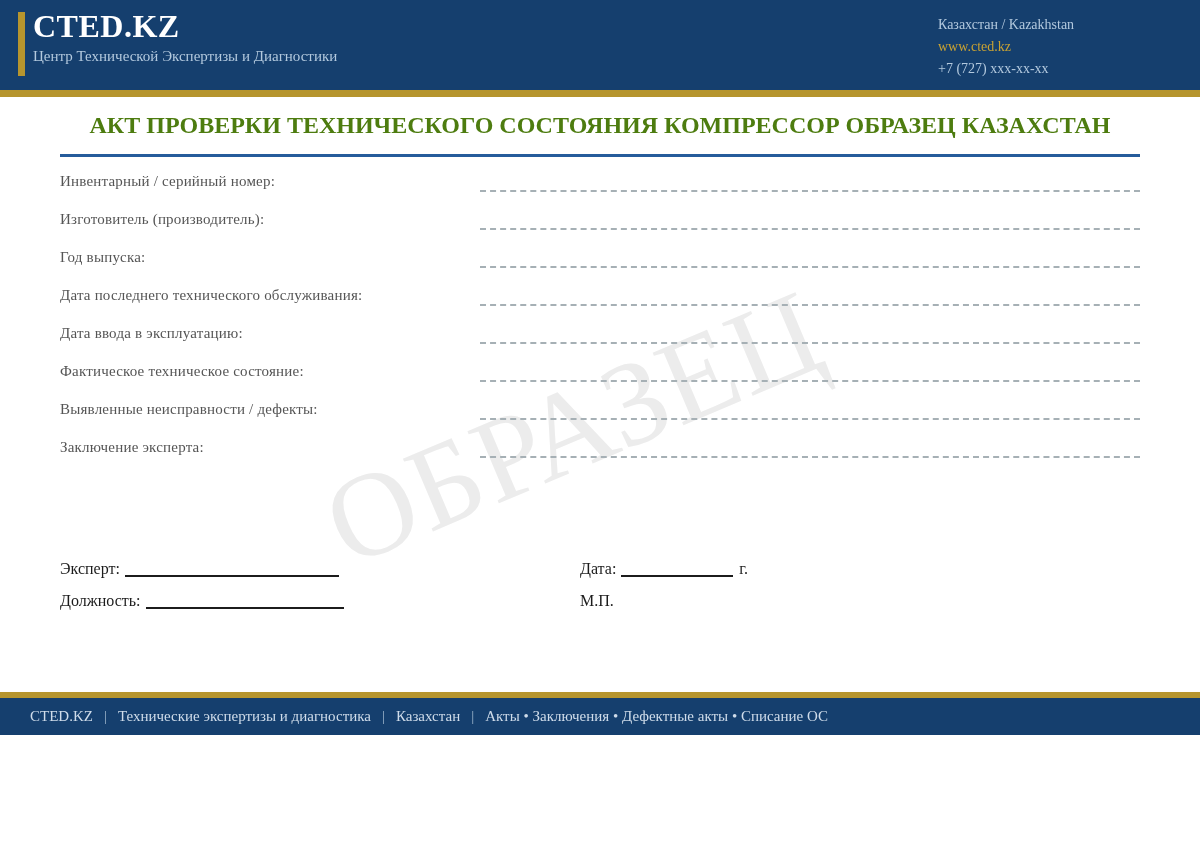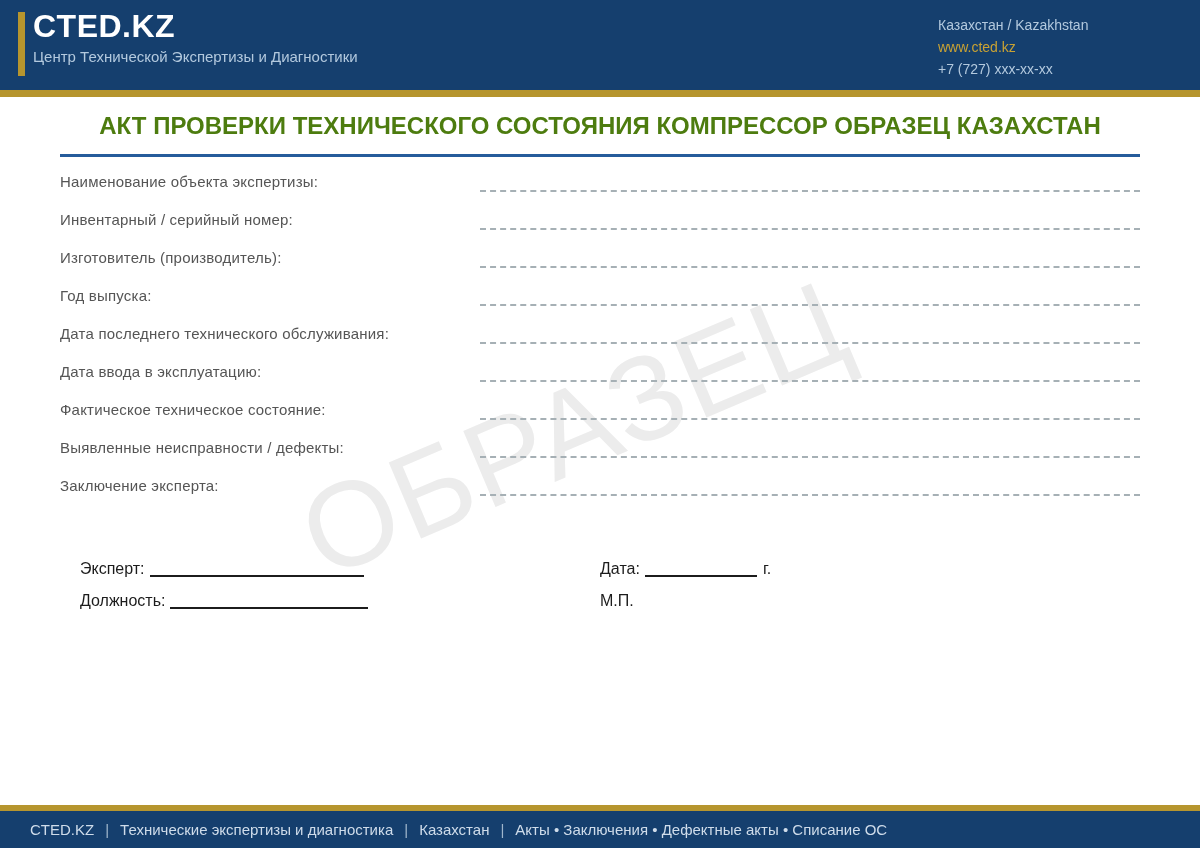--- a/index.html
+++ b/index.html
@@ -1,20 +1,20 @@
 <!DOCTYPE html>
 <html><head>
 <meta charset="utf-8">
 <style>
   * { margin:0; padding:0; box-sizing:border-box; }
   html,body { background:#ffffff; }
   .page {
-    position:relative; width:1200px; height:848px; margin:0 auto;
+    position:relative; width:1200px; height:735px; margin:0 auto;
     background:#ffffff; overflow:hidden;
-    font-family:Liberation Sans, sans-serif;
+    font-family:Liberation Serif, serif;
   }
 
   
   .header {
     position:absolute; top:0; left:0; right:0; height:97px;
     background:#153f6e; border-bottom:7px solid #b6952e;
   }
   .accent-bar {
     position:absolute; left:18px; top:12px; width:7px; height:64px;
     background:#b6952e;
@@ -61,21 +61,21 @@
     font-size:15px; color:#555555; letter-spacing:0.2px;
   }
   .fill-line {
     position:absolute; left:420px; right:0; top:10px; height:12px;
     border-bottom:2px dashed #a6b0b5;
   }
 
   
   .signature { position:absolute; top:560px; left:60px; width:1080px; z-index:2;
     font-size:16px; color:#1c1c1c; }
-  .sig-row { position:relative; height:32px;margin-left:20px; }
+  .sig-row { position:relative; height:32px; }
   .sig-left { position:absolute; left:0; top:0; }
   .sig-right { position:absolute; left:520px; top:0; }
   .blank {
     display:inline-block; height:14px; vertical-align:-3px;
     border-bottom:2px solid #1c1c1c; margin-left:5px;
   }
   .blank-expert { width:214px; }
   .blank-position { width:198px; }
   .blank-date { width:112px; margin-right:6px; }
 
@@ -103,24 +103,20 @@
       <span style="display:block;">+7 (727) xxx-xx-xx</span>
     </div>
   </div>
 
   <div class="watermark">ОБРАЗЕЦ</div>
 
   <div class="doc-title">АКТ ПРОВЕРКИ ТЕХНИЧЕСКОГО СОСТОЯНИЯ КОМПРЕССОР ОБРАЗЕЦ КАЗАХСТАН</div>
   <div class="title-rule"></div>
 
   <div class="form">
-    <div class="form-row">
-      <span class="form-label">Наименование объекта экспертизы:</span>
-      <span class="fill-line"></span>
-    </div>
     <div class="form-row">
       <span class="form-label">Инвентарный / серийный номер:</span>
       <span class="fill-line"></span>
     </div>
     <div class="form-row">
       <span class="form-label">Изготовитель (производитель):</span>
       <span class="fill-line"></span>
     </div>
     <div class="form-row">
       <span class="form-label">Год выпуска:</span>

